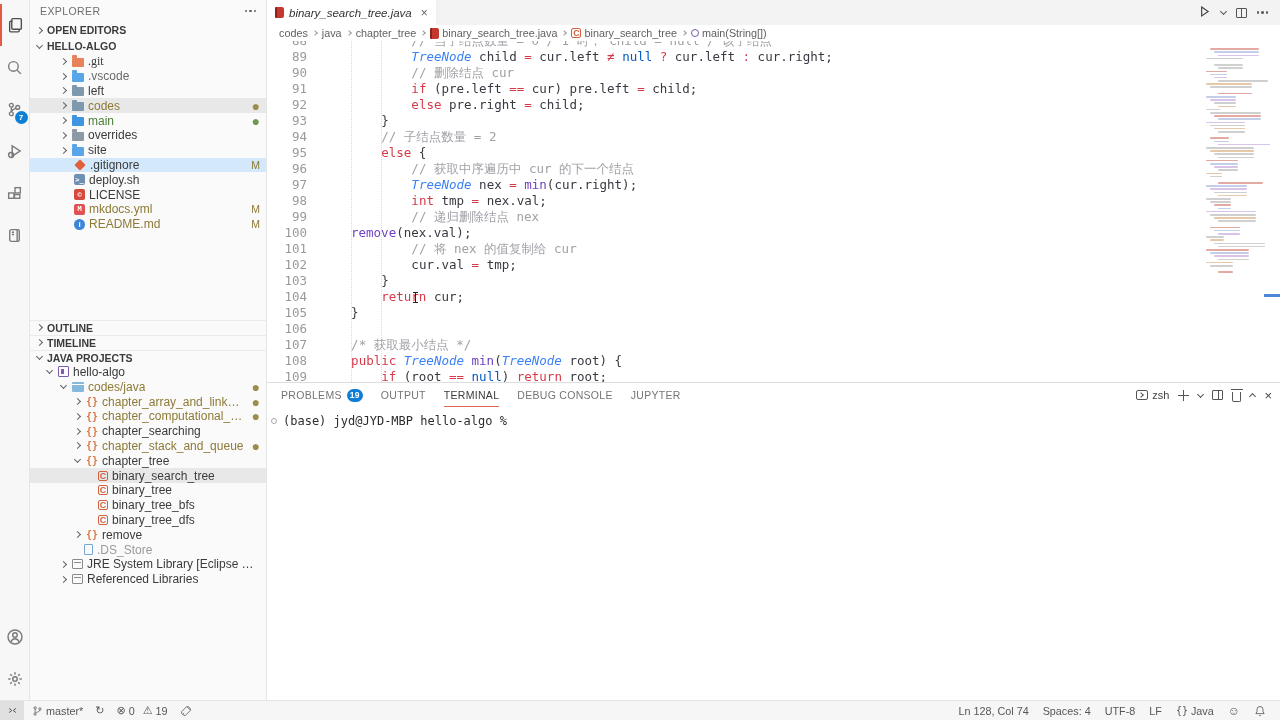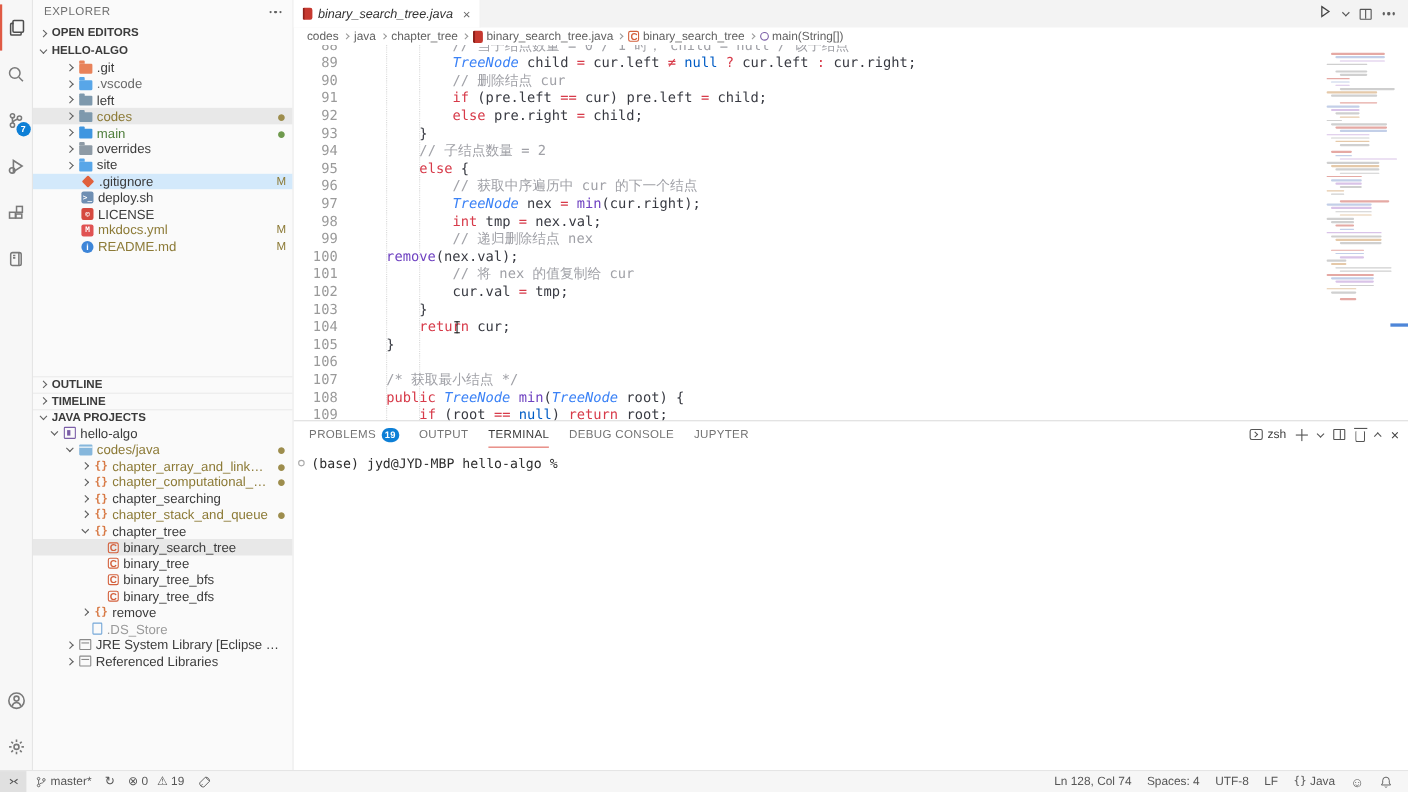--- a/index.html
+++ b/index.html
@@ -221,21 +221,21 @@
       </div>
       <div class="sec-head">
         <span class="chev r"></span>
           <span>OPEN EDITORS</span>
       </div>
       <div class="sec-head">
         <span class="chev d"></span>
           <span>HELLO-ALGO</span>
       </div>
       <div id="explorer-files">
-          <div class="row" style="padding-left: 28px;">
+          <div class="row" style="padding-left: 28px; font-family: Liberation Serif, serif;">
             <span class="chev r"></span>
             <span class="ic-folder" style="background: rgb(232, 130, 90);"></span>
             <span class="lbl">.git</span>
             <span class="grow"></span>
           </div>
           <div class="row" style="padding-left: 28px;">
             <span class="chev r"></span>
             <span class="ic-folder" style="background: rgb(88, 166, 232);"></span>
             <span class="lbl" style="color: rgb(106, 106, 106);">.vscode</span>
             <span class="grow"></span>
@@ -294,21 +294,21 @@
             <span class="grow"></span>
             <span class="badge-m" style="color: rgb(140, 122, 54);">M</span>
           </div>
           <div class="row" style="padding-left: 44px;">
             <span class="ic-circle" style="background: rgb(61, 133, 216);">i</span>
             <span class="lbl" style="color: rgb(140, 122, 54);">README.md</span>
             <span class="grow"></span>
             <span class="badge-m" style="color: rgb(140, 122, 54);">M</span>
           </div>
         </div>
-      <div class="sec-head bordered" style="margin-top:110px;">
+      <div class="sec-head bordered" style="margin-top:88px;">
         <span class="chev r"></span>
           <span>OUTLINE</span>
       </div>
       <div class="sec-head bordered">
         <span class="chev r"></span>
           <span>TIMELINE</span>
       </div>
       <div class="sec-head bordered">
         <span class="chev d"></span>
           <span>JAVA PROJECTS</span>

